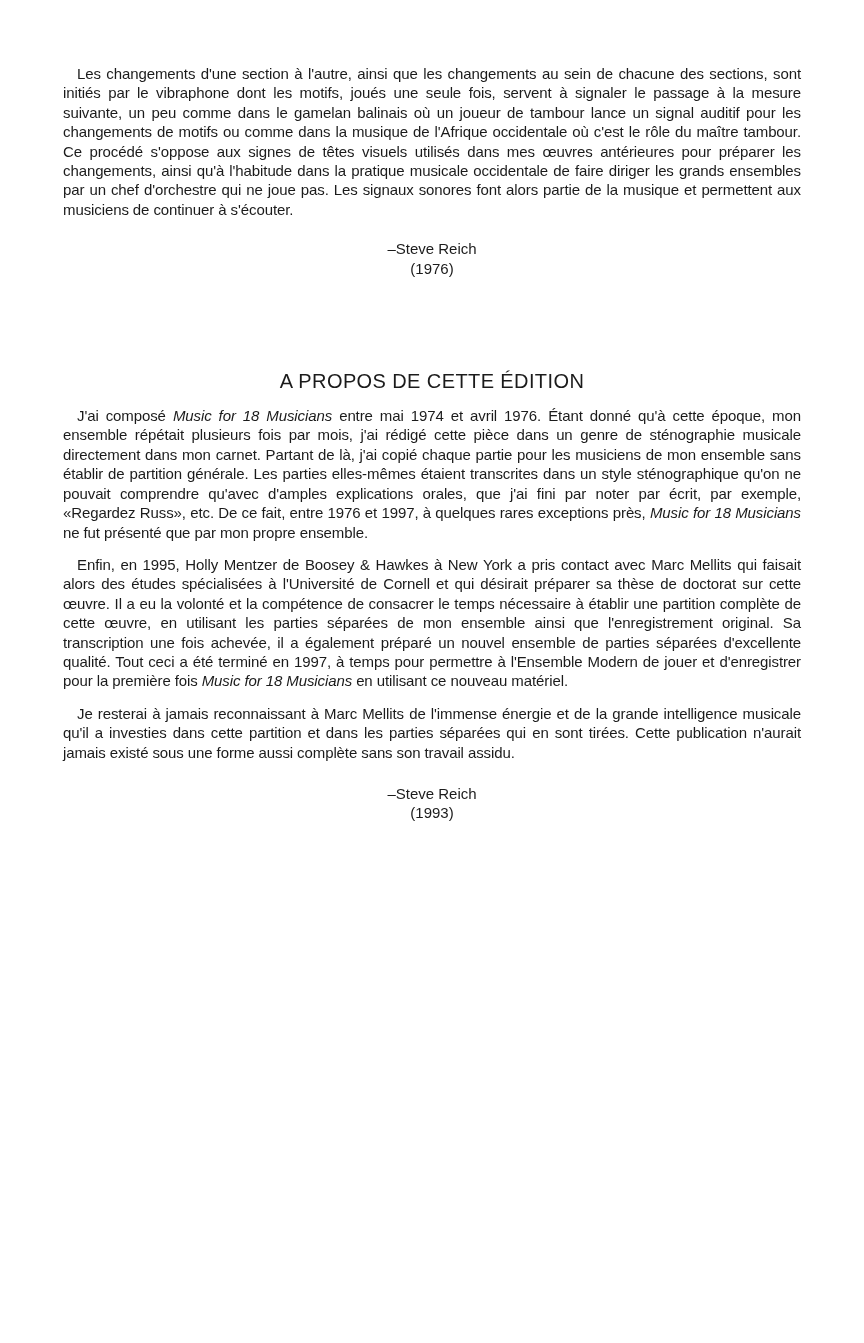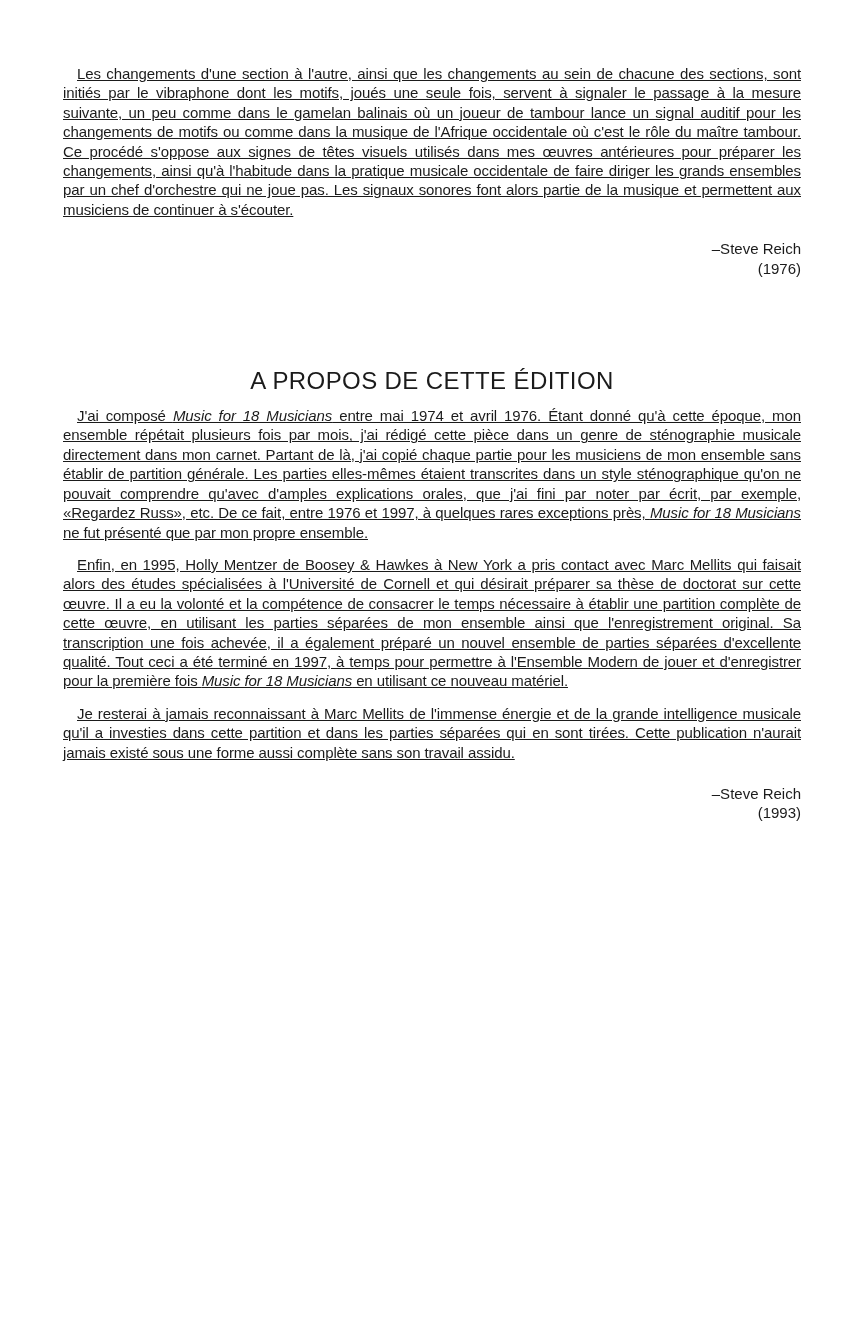--- a/index.html
+++ b/index.html
@@ -17,34 +17,33 @@
     background: #ffffff;
     color: #1b1b1b;
   }
   .para {
     margin: 0 0 13px 0;
     font-size: 15px;
     line-height: 19.4px;
     letter-spacing: -0.1px;
     text-align: justify;
     text-indent: 14px;
-    text-decoration: underline;
   }
   .para:last-child { margin-bottom: 0; }
   em { font-style: italic; }
   .signature {
-    text-align: right;
+    text-align: center;
     font-size: 15px;
     line-height: 19.4px;
   }
   .signature-1976 { margin-top: 20px; }
   .signature-1999 { margin-top: 22px; }
   .heading {
     margin: 90px 0 12px 0;
-    font-size: 24px;
+    font-size: 20px;
     font-weight: 400;
     line-height: 26px;
     letter-spacing: 0.4px;
     text-align: center;
   }
 </style>
 </head>
 <body>
 
 <div class="page" style="background: rgb(255, 255, 255); color: rgb(27, 27, 27);">

